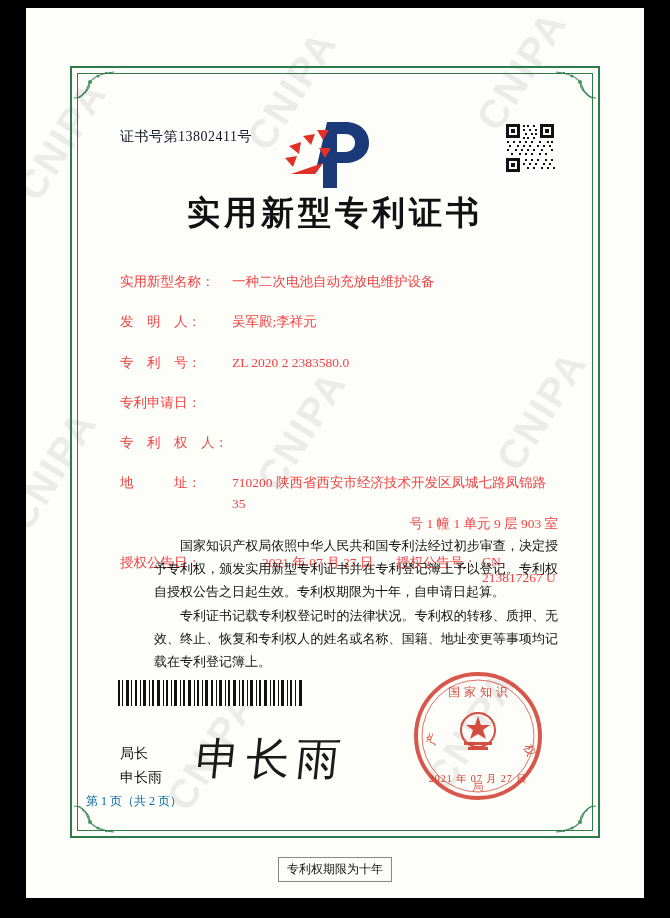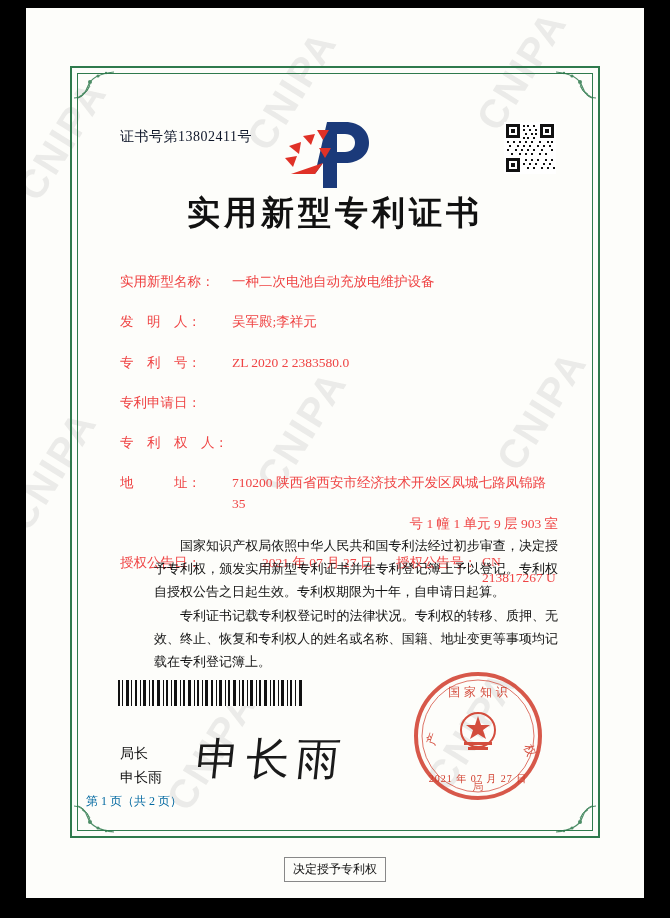--- a/index.html
+++ b/index.html
@@ -503,15 +503,15 @@
       <div class="signature">申长雨</div>
 
       <div class="signer">
         <div>局长</div>
         <div>申长雨</div>
       </div>
 
       <div class="pagenum">第 1 页（共 2 页）</div>
     </div>
 
-    <div class="footnote">决定授予专利权</div>
+    <div class="footnote">专利权期限为十年</div>
   </div>
 </div>
 
 </body></html>

